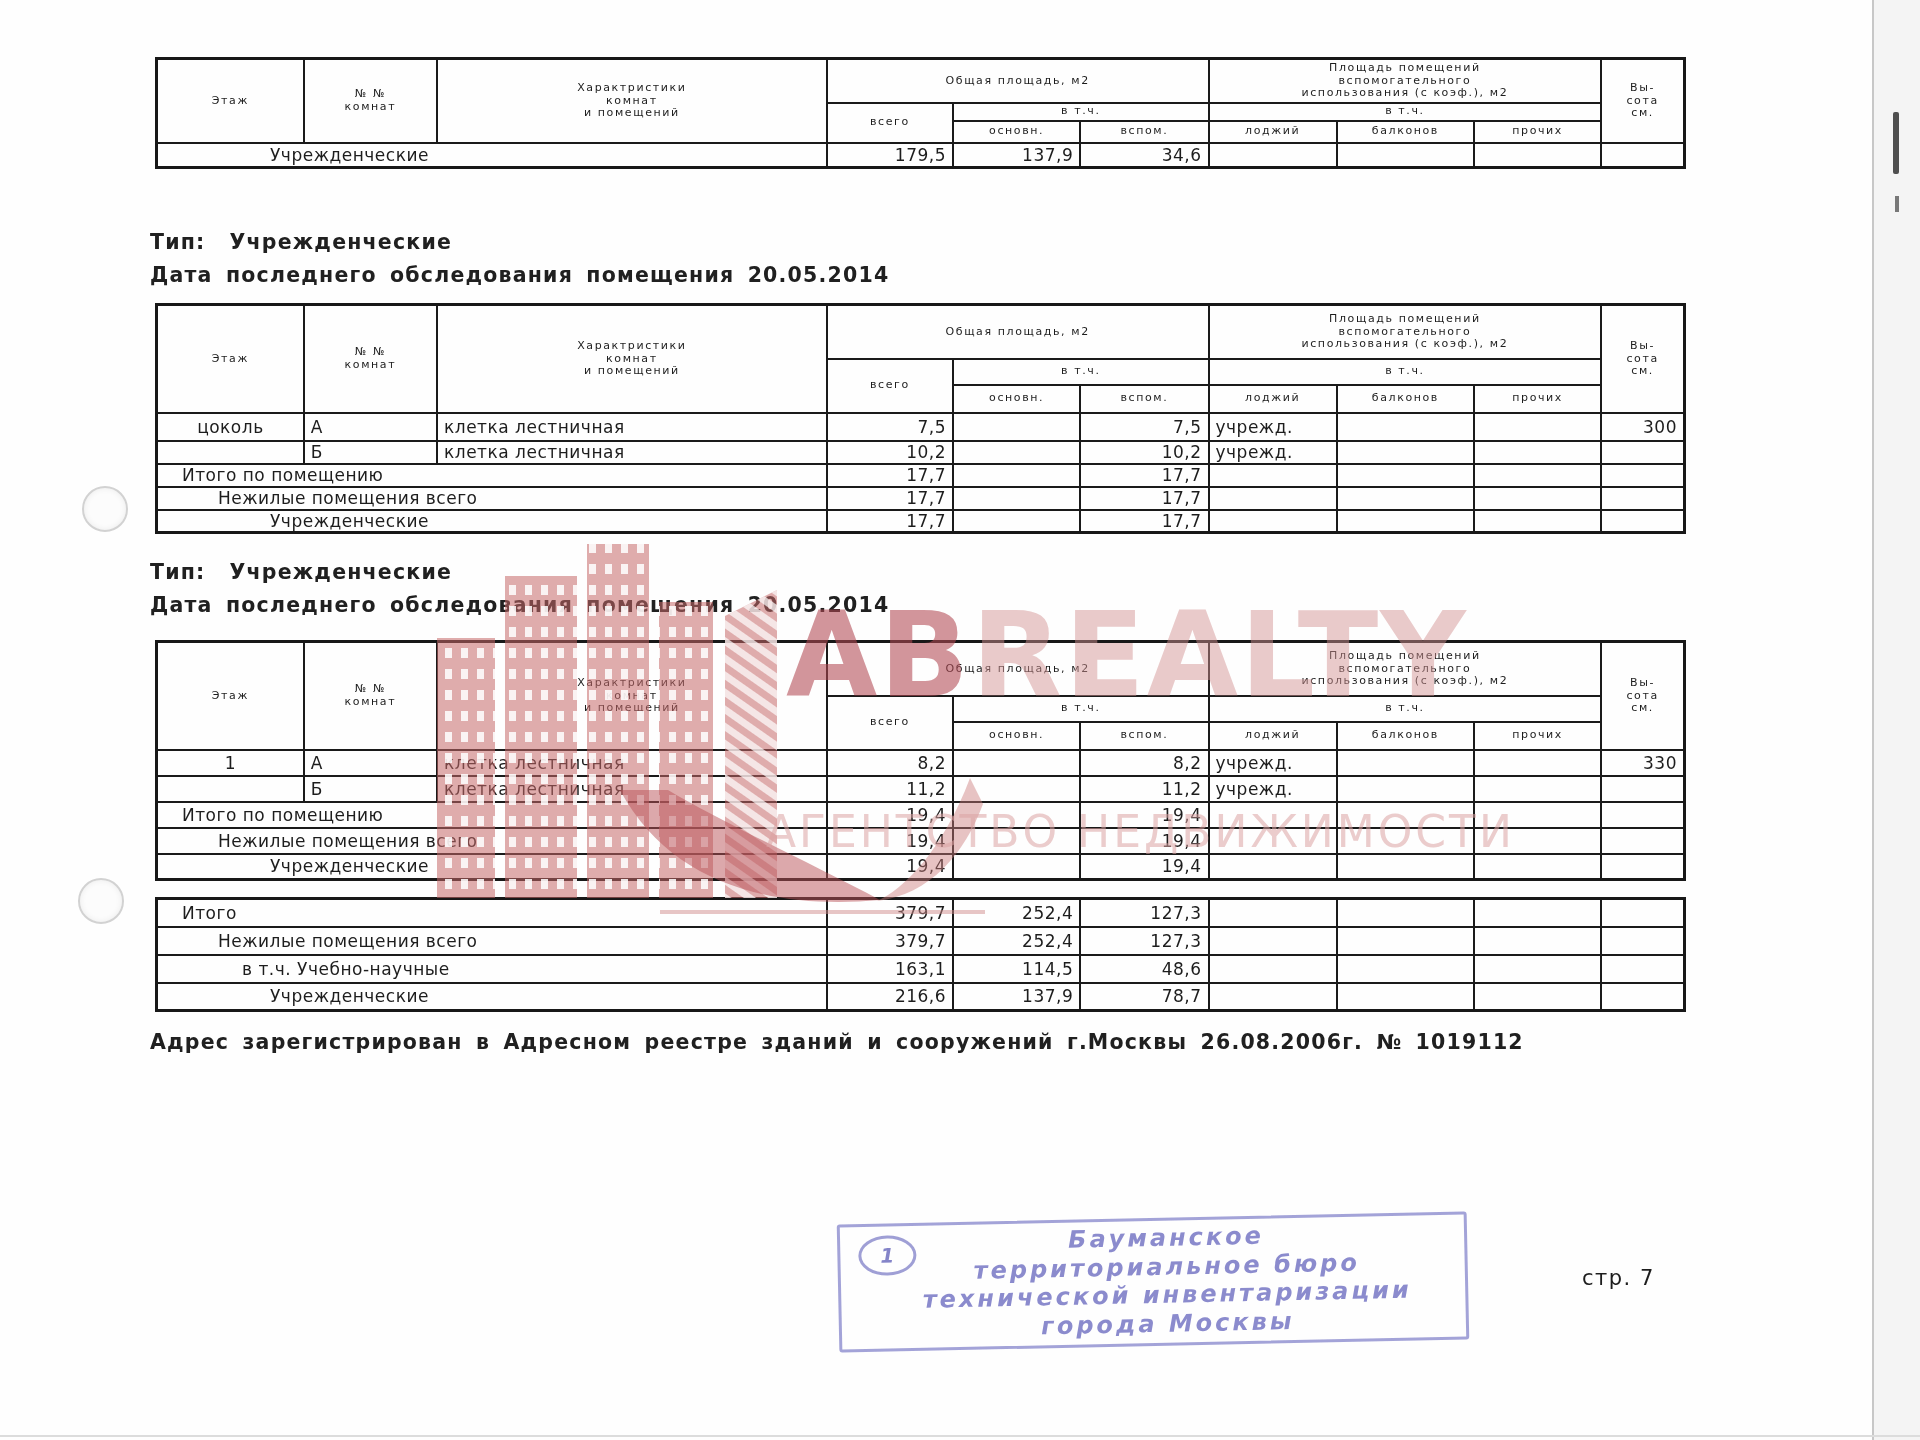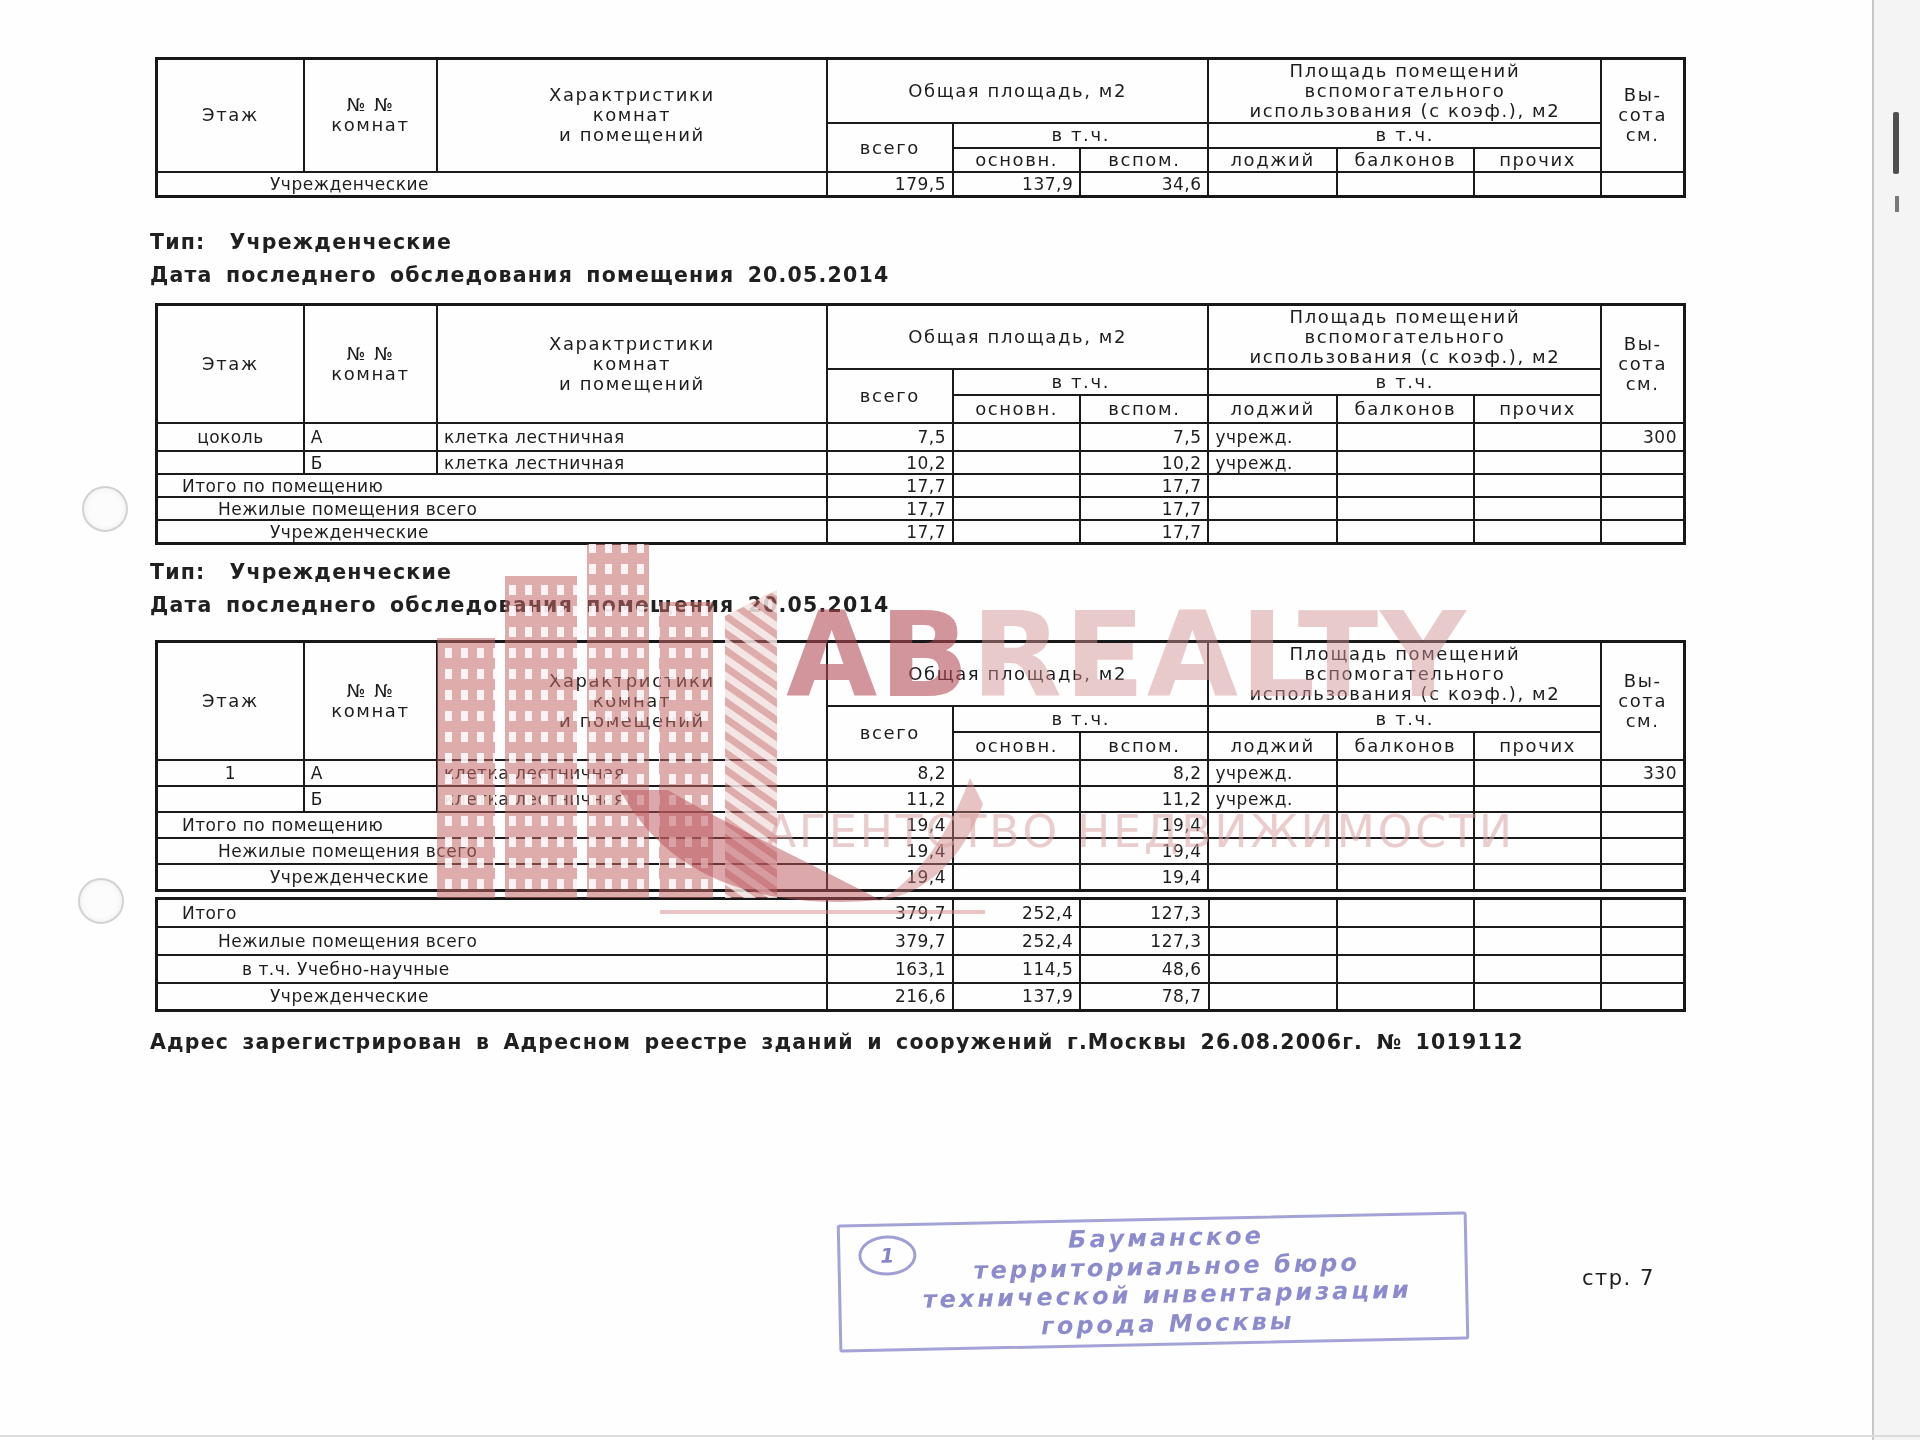--- a/index.html
+++ b/index.html
@@ -3,21 +3,21 @@
 <meta charset="utf-8">
 <style>
   html,body{margin:0;padding:0;background:#ffffff;}
   .page{position:relative;width:1920px;height:1440px;background:#fefefe;overflow:hidden;
         font-family:"DejaVu Sans",sans-serif;color:#1d1d1d;}
 
   
   table.doc{position:absolute;left:155px;width:1531px;border-collapse:collapse;table-layout:fixed;
             border:3px solid #181818;background:transparent;}
   .doc th,.doc td{border:2px solid #1a1a1a;}
-  .doc th{font-weight:400;font-size:18px;letter-spacing:1.6px;text-align:center;
+  .doc th{font-weight:400;font-size:11px;letter-spacing:1.6px;text-align:center;
           vertical-align:middle;line-height:1.12;padding:1px 8px;border-radius:23px;}
   .pre{white-space:pre-line;}
   .th-incl{font-size:14.5px;letter-spacing:1.2px;}
   .th-aux{font-size:15px;}
   .doc td{font-size:17px;letter-spacing:.5px;padding:0 6px;vertical-align:middle;}
   .num{text-align:right;padding-right:7px;}
   .txt{text-align:left;padding-left:10px;font-size:16px;letter-spacing:1px;}
   .c-floor{text-align:center;font-size:16.5px;letter-spacing:1px;}
   .c-room{text-align:left;padding-left:14px;font-size:16.5px;}
   .c-chars{text-align:left;padding-left:24px;font-size:16.5px;letter-spacing:1px;}

